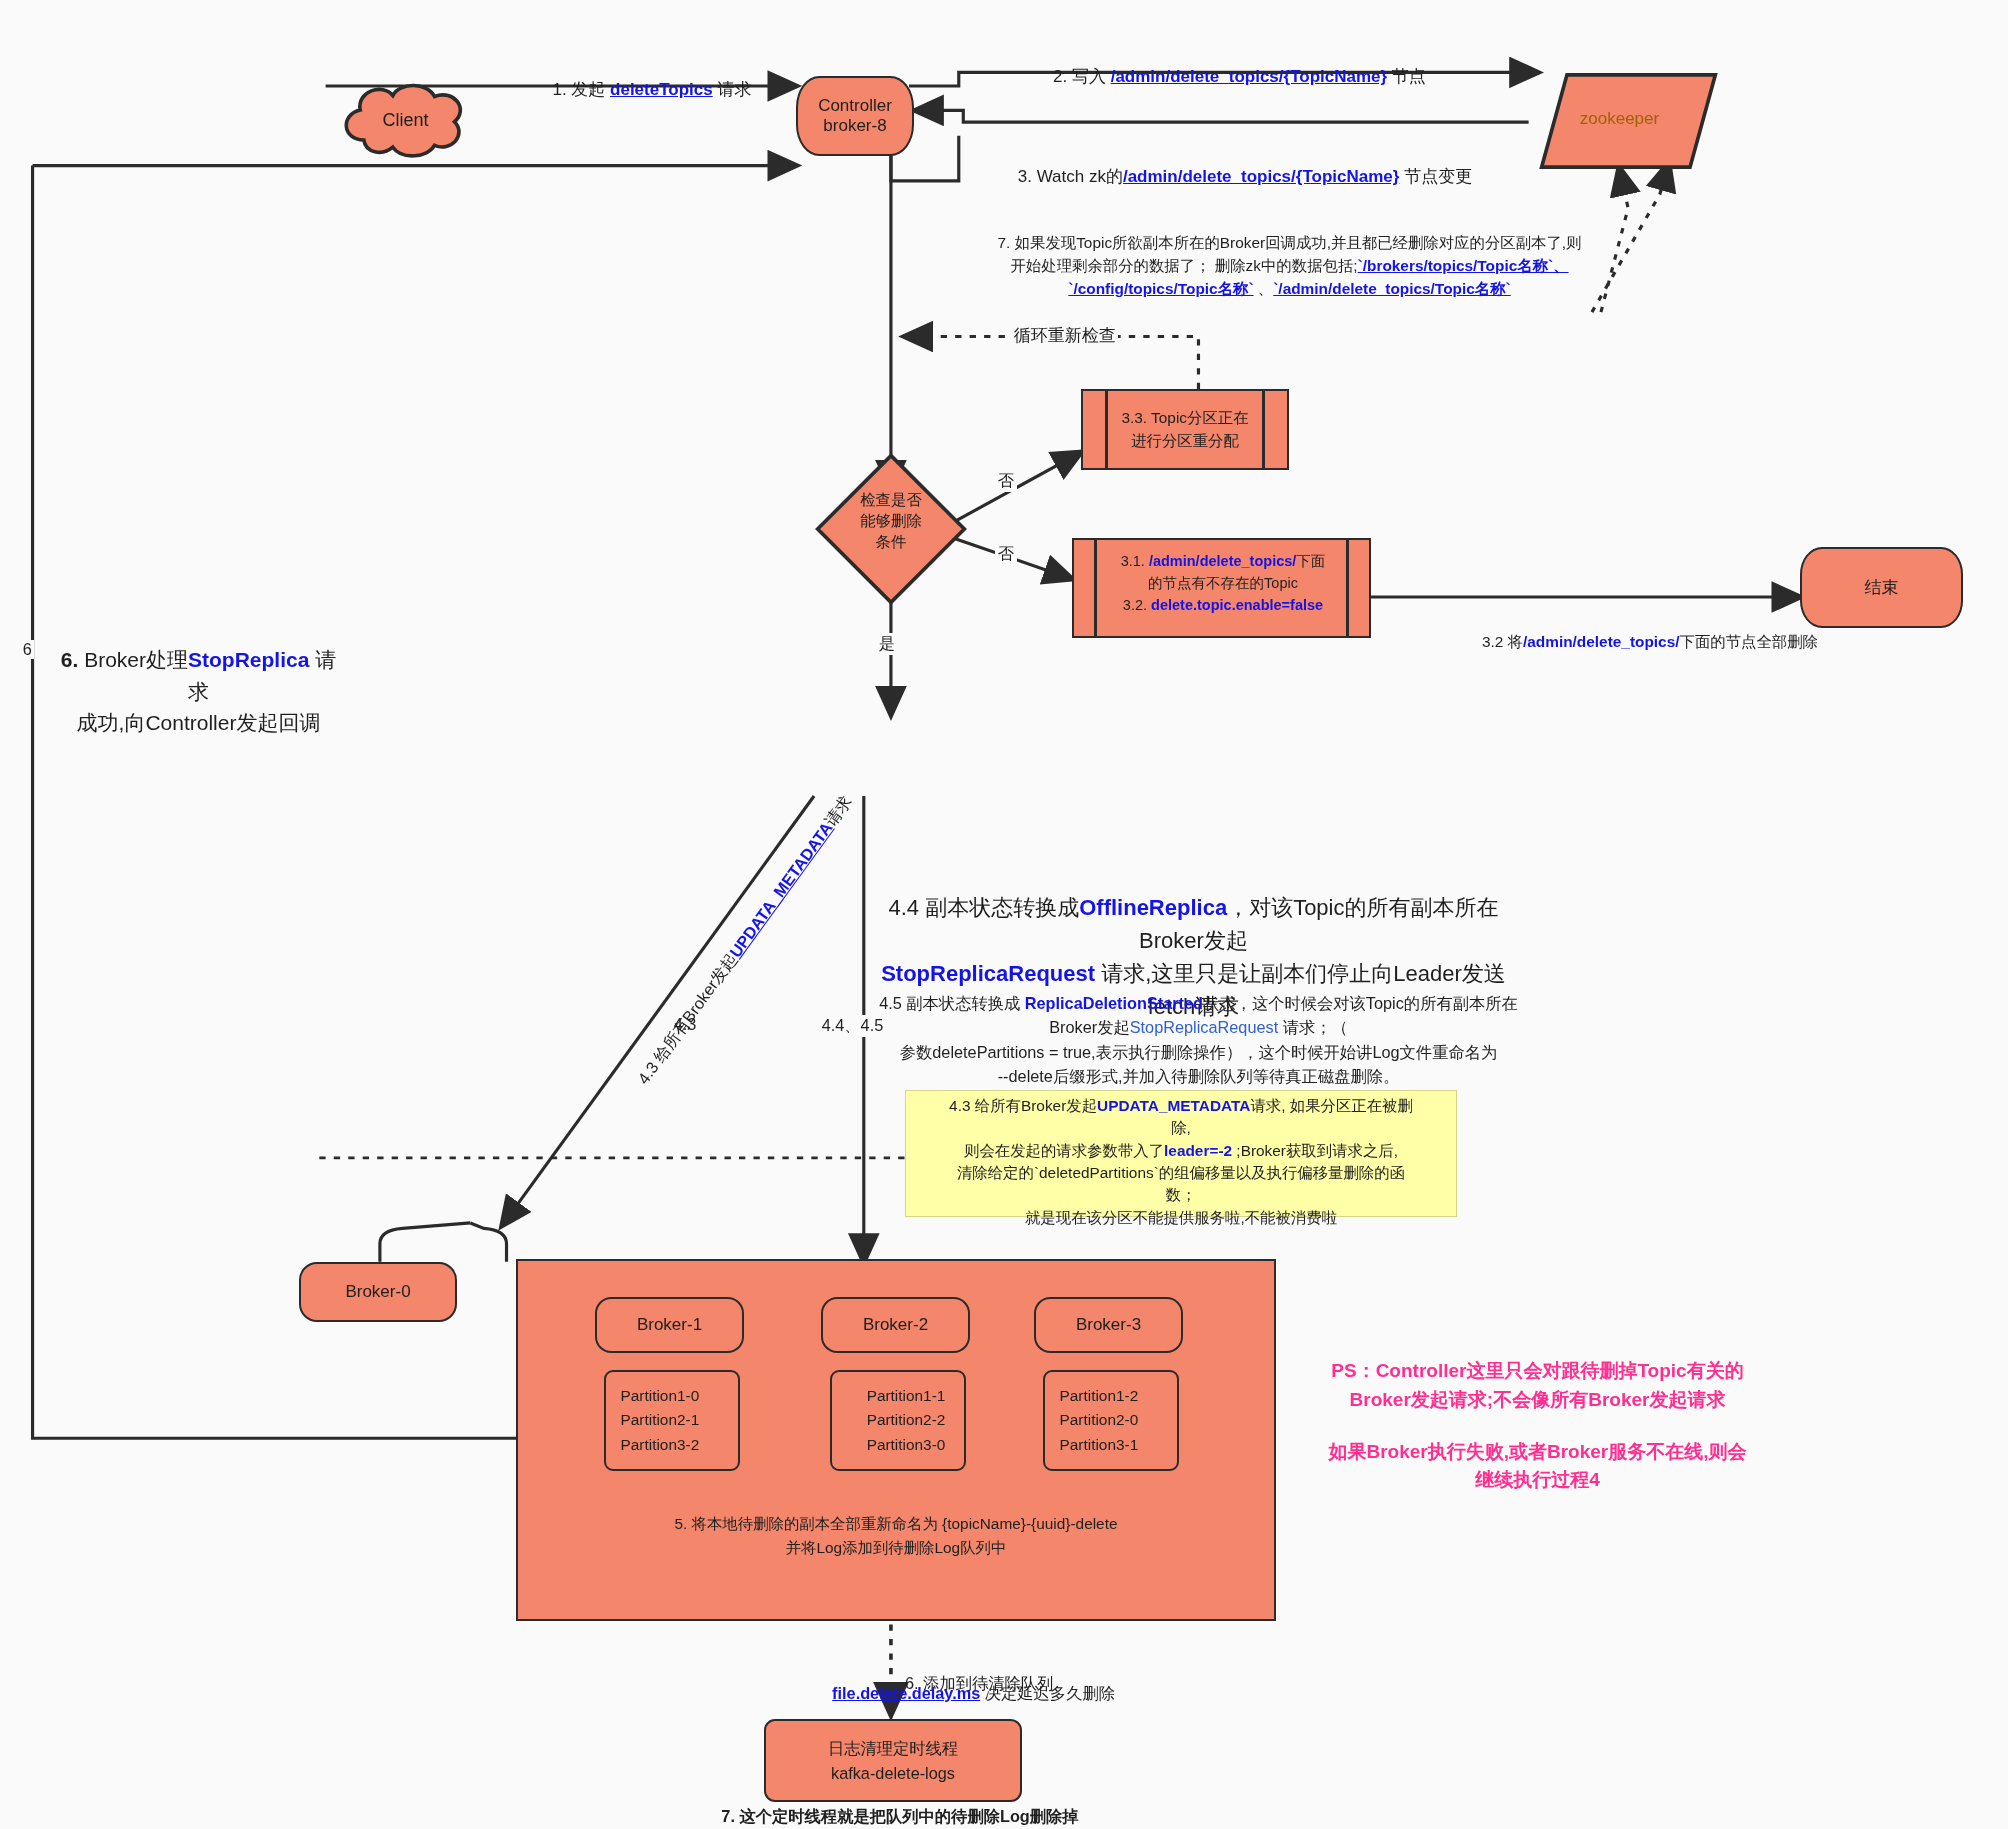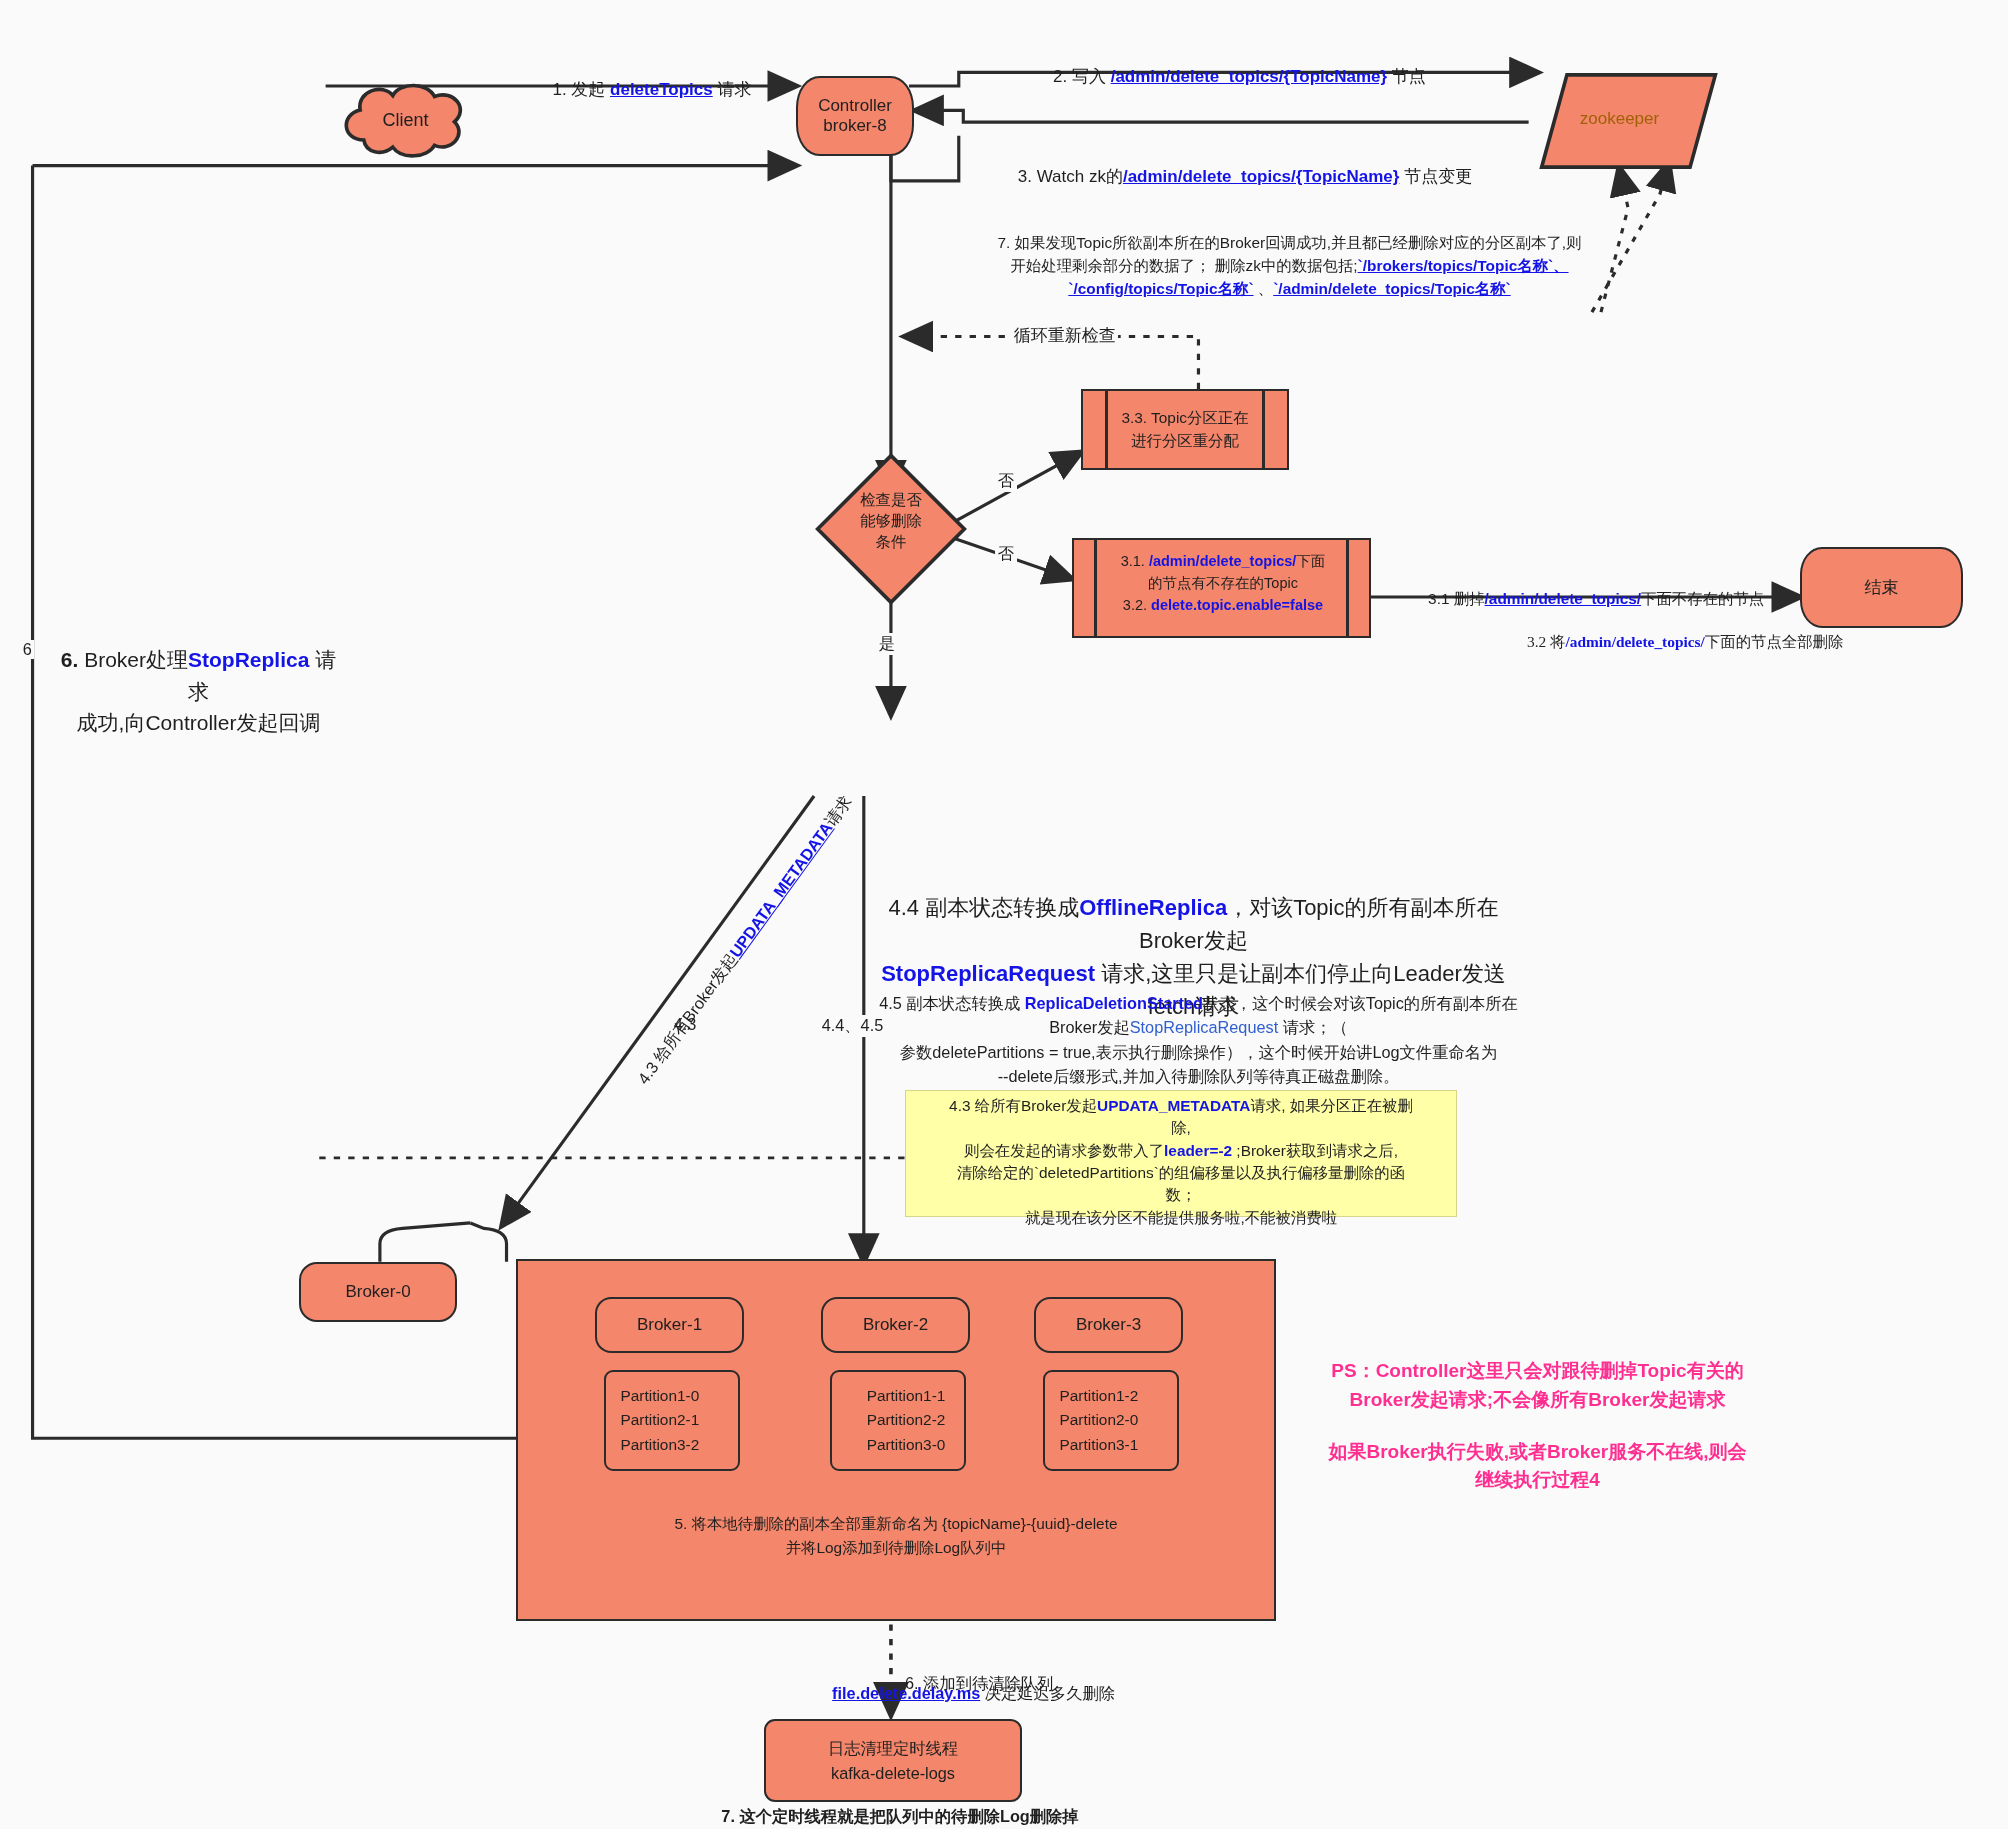--- a/index.html
+++ b/index.html
@@ -194,24 +194,21 @@
     <div>7. 如果发现Topic所欲副本所在的Broker回调成功,并且都已经删除对应的分区副本了,则</div>
     <div><span>开始处理剩余部分的数据了；  删除zk中的数据包括;</span><span class="blue-u">`/brokers/topics/Topic名称`、</span></div>
     <div><span class="blue-u">`/config/topics/Topic名称`</span><span> 、</span><span class="blue-u">`/admin/delete_topics/Topic名称`</span></div>
   </div>
 
   <div class="chip" style="left:1011px;top:324px;font-size:17px;">循环重新检查</div>
   <div class="chip" style="left:995px;top:470px;font-size:16.3px;">否</div>
   <div class="chip" style="left:995px;top:543px;font-size:16.3px;">否</div>
   <div class="chip" style="left:876px;top:633px;font-size:16.3px;">是</div>
 
-  <div class="lbl" style="left:1411px;top:568px;width:398px;font-size:15.4px;text-align:left;">
-    <span>3.1 删掉</span><span class="blue-u">/admin/delete_topics/</span><span>下面不存在的节点</span>
-  </div>
-  <div class="lbl" style="left:1474px;top:611px;width:407px;font-size:15.4px;text-align:center;font-family:Liberation Serif, serif;">
+  <div class="lbl" style="left:1411px;top:611px;width:407px;font-size:15.4px;text-align:right;">
     <span>3.2 将</span><span class="blue">/admin/delete_topics/</span><span>下面的节点全部删除</span>
   </div>
 
   <div class="chip" style="left:20px;top:640px;font-size:16.3px;">6</div>
 
   <div class="txtblk" style="left:54px;top:644px;width:289px;font-size:21px;">
     <div><span class="bold">6.</span><span> Broker处理</span><span class="blue">StopReplica</span><span> 请求</span></div>
     <div>成功,向Controller发起回调</div>
   </div>
 

